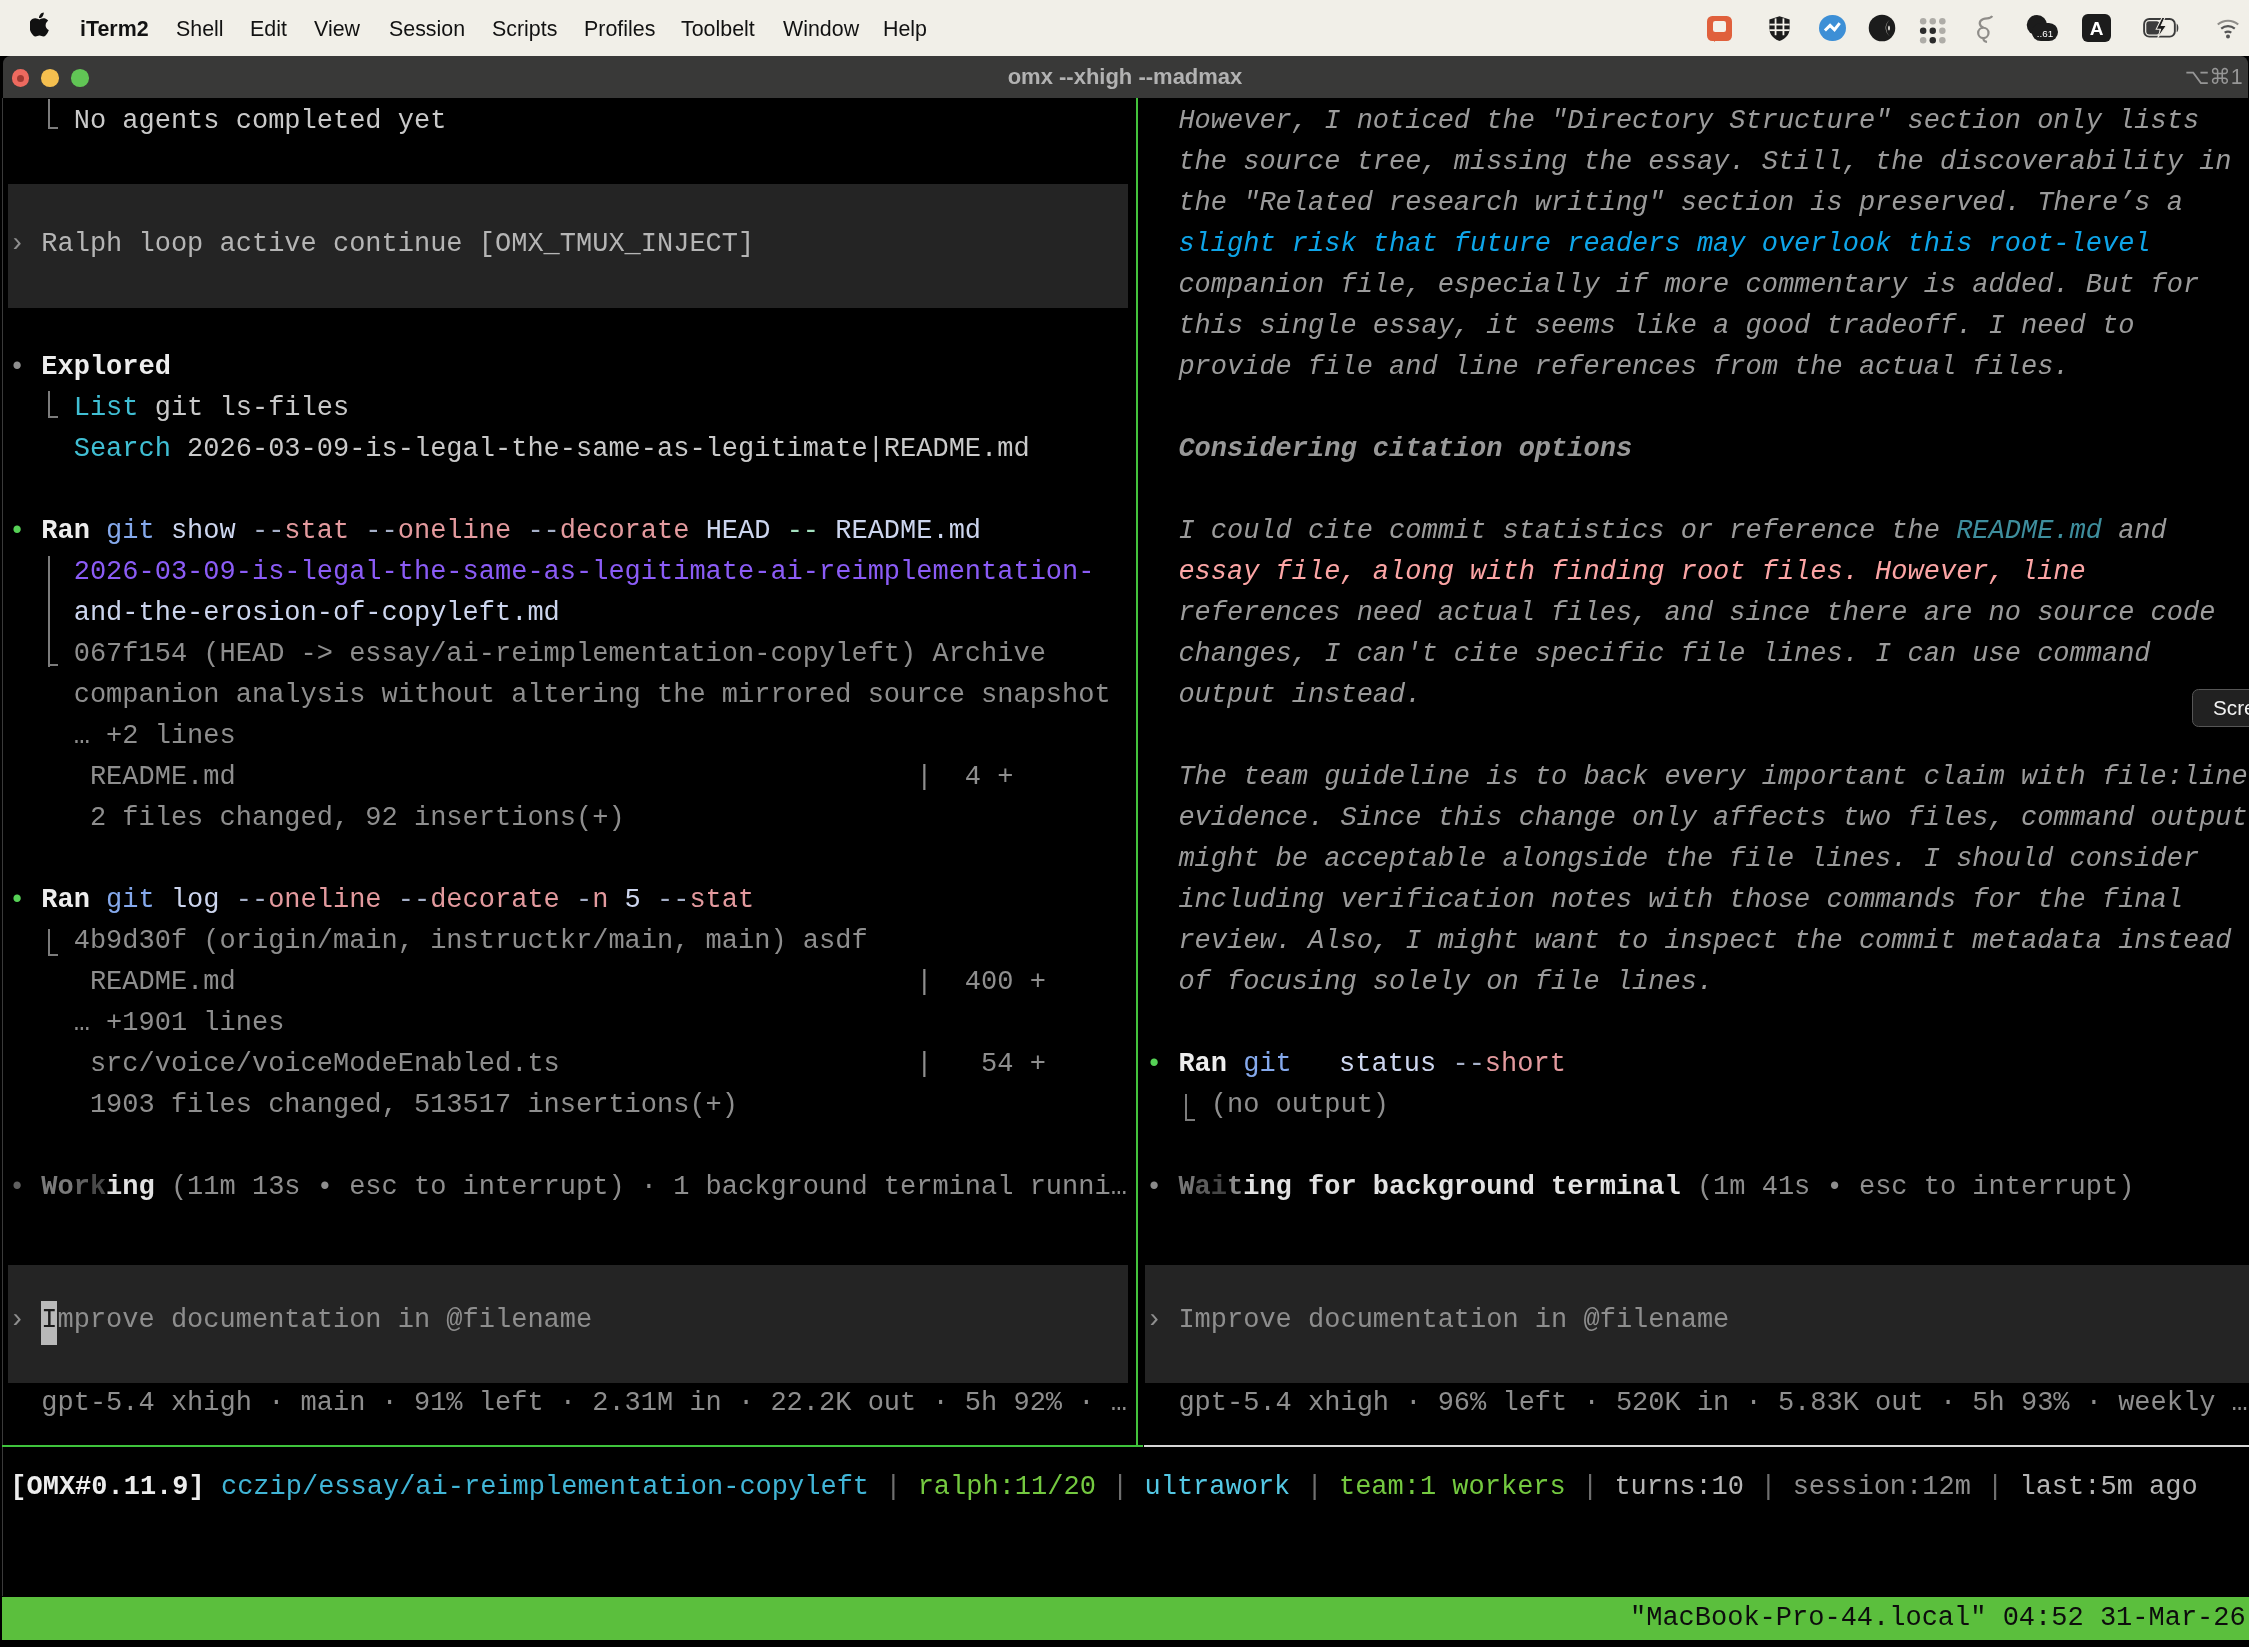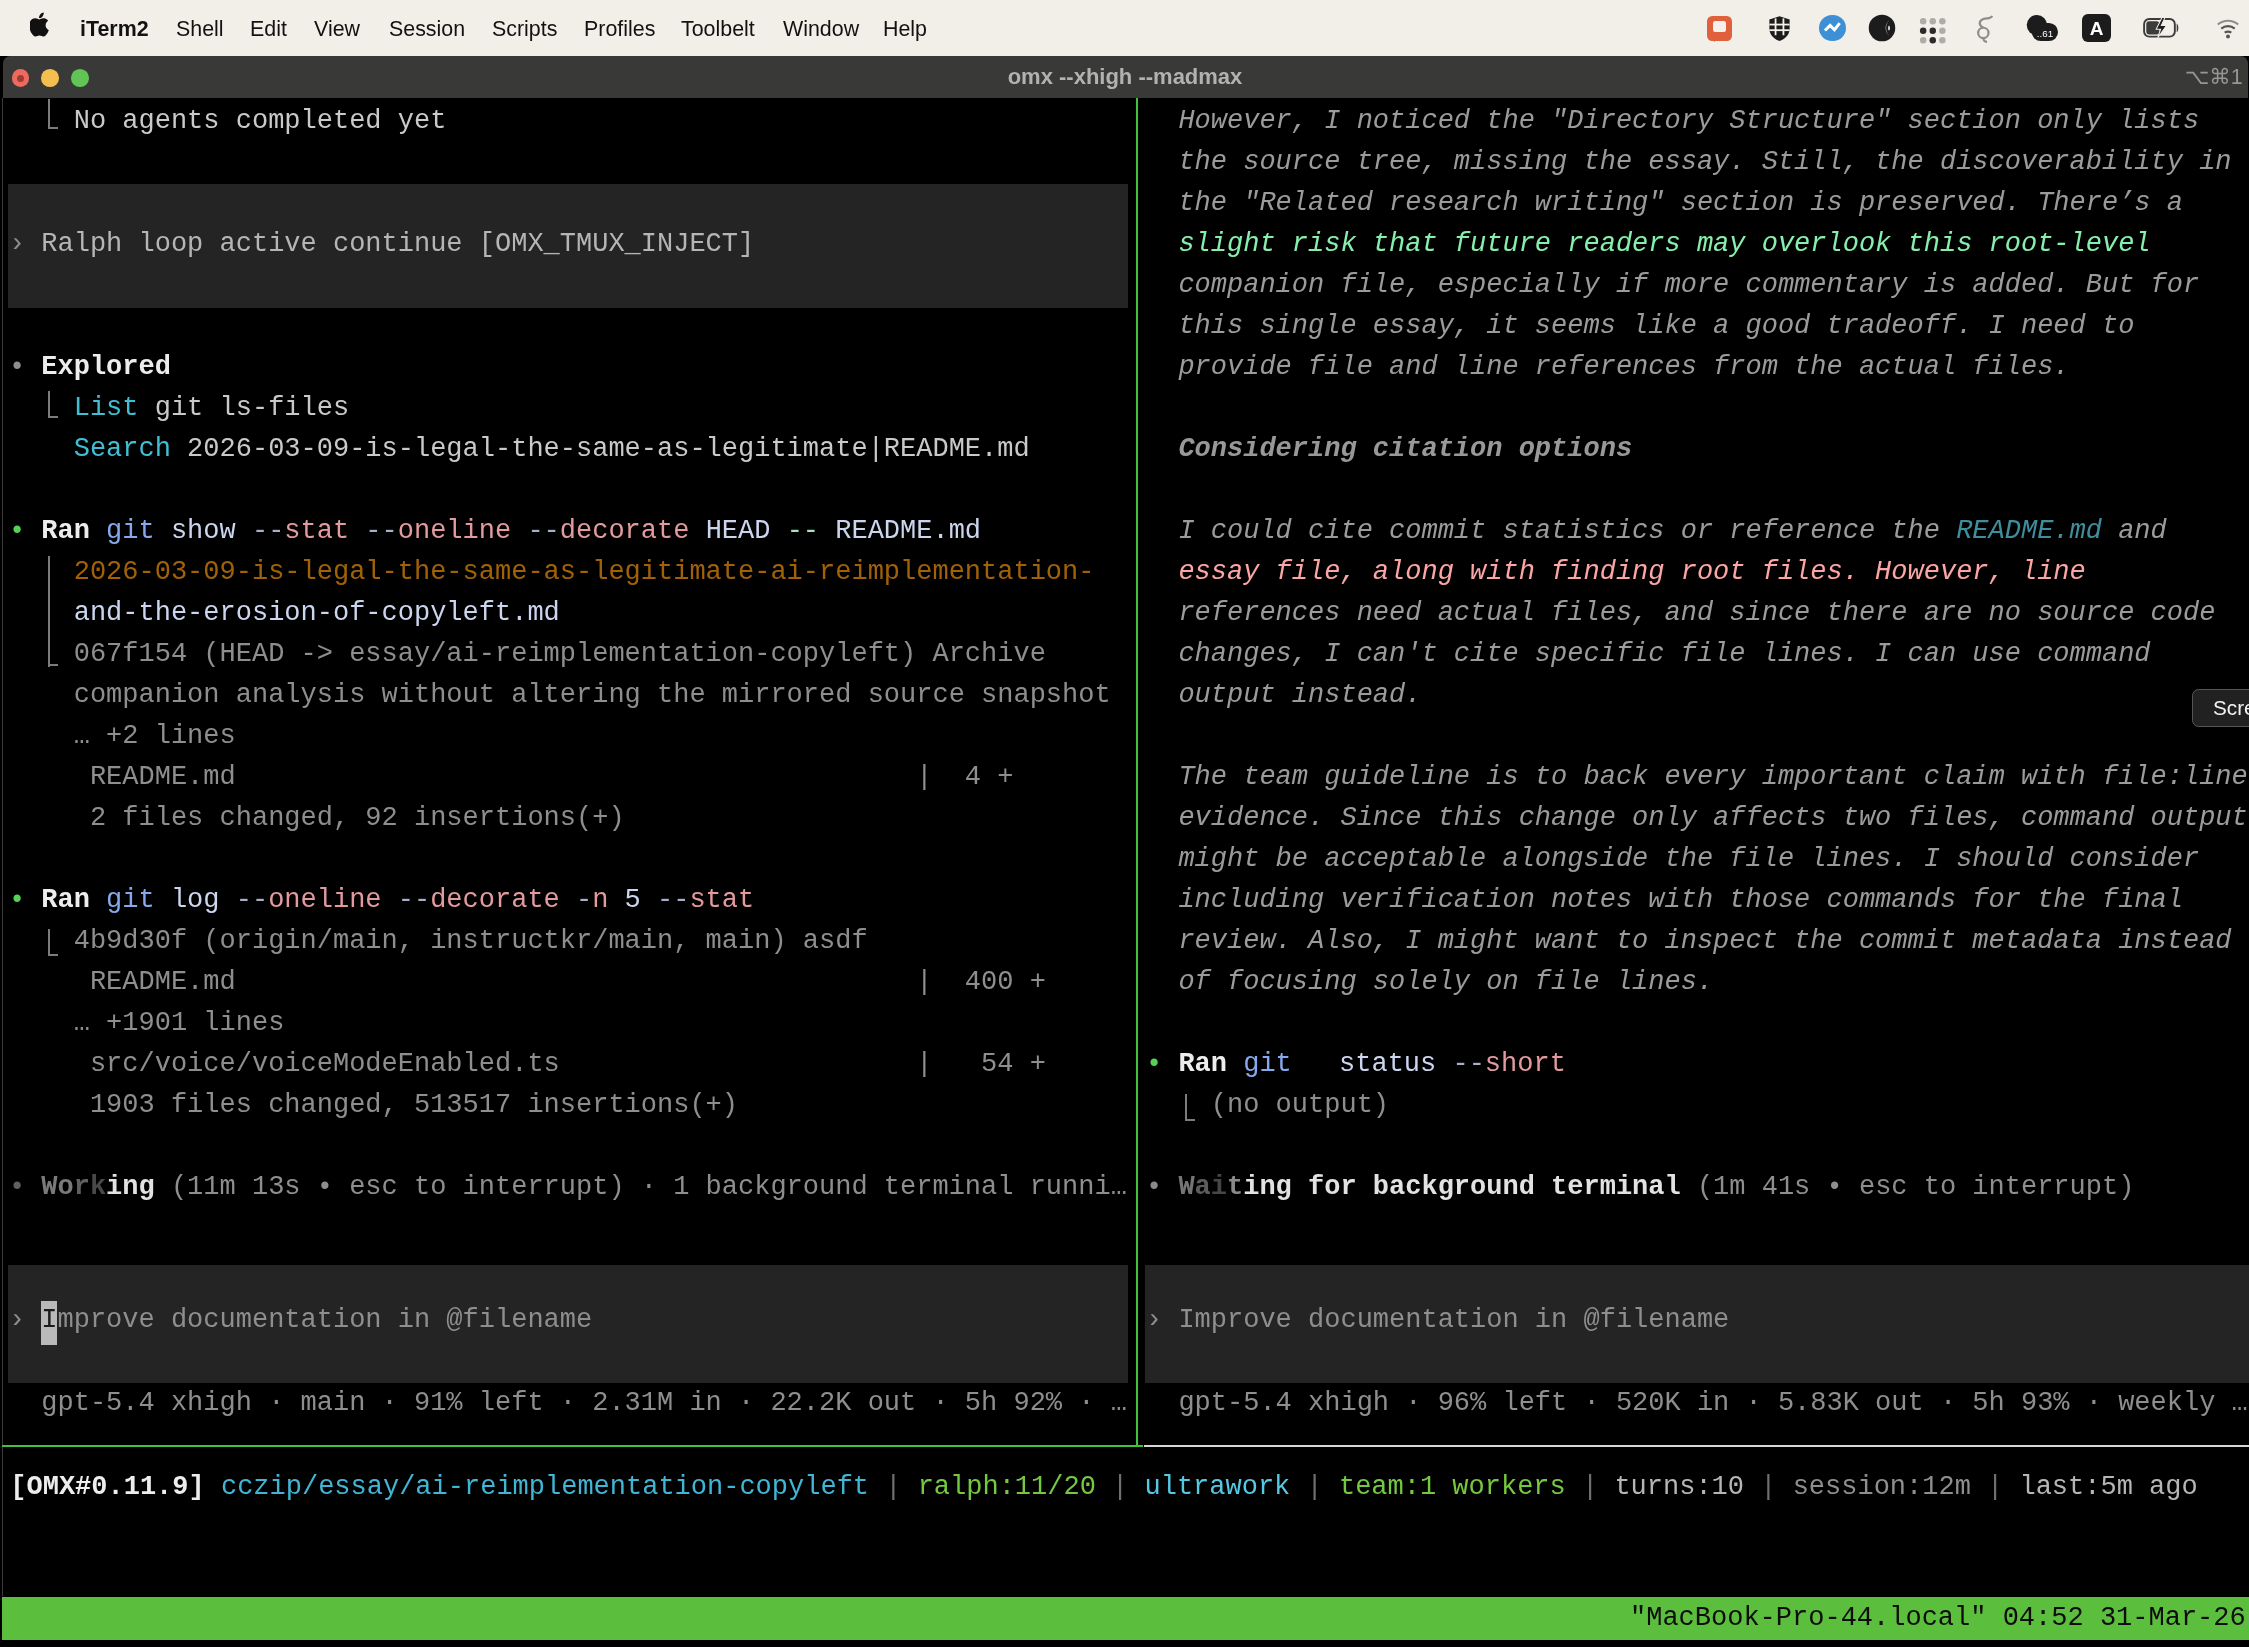--- a/index.html
+++ b/index.html
@@ -94,40 +94,40 @@
 
 
 <span style="color:#8e8e8e;">› </span><span style="color:#b5b5b5;">Ralph loop active continue [OMX_TMUX_INJECT]</span>
 
 
 <span style="color:#8e8e8e;">• </span><span style="color:#ededed;font-weight:bold;">Explored</span>
     <span style="color:#40bfd4;">List</span><span style="color:#c9c9c9;"> git ls-files</span>
     <span style="color:#40bfd4;">Search</span><span style="color:#c9c9c9;"> 2026-03-09-is-legal-the-same-as-legitimate|README.md</span>
 
 <span style="color:#56d156;">• </span><span style="color:#ededed;font-weight:bold;">Ran</span> <span style="color:#85a9ec;">git</span> <span style="color:#ccd5ee;">show</span> <span style="color:#a6b0c8;">--</span><span style="color:#e39a9e;">stat</span> <span style="color:#a6b0c8;">--</span><span style="color:#e39a9e;">oneline</span> <span style="color:#a6b0c8;">--</span><span style="color:#e39a9e;">decorate</span> <span style="color:#ccd5ee;">HEAD</span> <span style="color:#a5e2c0;">--</span> <span style="color:#ccd5ee;">README.md</span>
-    <span style="color:#a16207;">2026-03-09-is-legal-the-same-as-legitimate-ai-reimplementation-</span>
+    <span style="color:#8b5cf6;">2026-03-09-is-legal-the-same-as-legitimate-ai-reimplementation-</span>
     <span style="color:#ccd5ee;">and-the-erosion-of-copyleft.md</span>
     <span style="color:#8e8e8e;">067f154 (HEAD -&gt; essay/ai-reimplementation-copyleft) Archive</span>
 <span style="color:#8e8e8e;">    companion analysis without altering the mirrored source snapshot</span>
 <span style="color:#8e8e8e;">    … +2 lines</span>
 <span style="color:#8e8e8e;">     README.md                                          |  4 +</span>
 <span style="color:#8e8e8e;">     2 files changed, 92 insertions(+)</span>
 
 <span style="color:#56d156;">• </span><span style="color:#ededed;font-weight:bold;">Ran</span> <span style="color:#85a9ec;">git</span> <span style="color:#ccd5ee;">log</span> <span style="color:#a6b0c8;">--</span><span style="color:#e39a9e;">oneline</span> <span style="color:#a6b0c8;">--</span><span style="color:#e39a9e;">decorate</span> <span style="color:#a6b0c8;">-</span><span style="color:#e39a9e;">n</span> <span style="color:#ccd5ee;">5</span> <span style="color:#a6b0c8;">--</span><span style="color:#e39a9e;">stat</span>
     <span style="color:#8e8e8e;">4b9d30f (origin/main, instructkr/main, main) asdf</span>
 <span style="color:#8e8e8e;">     README.md                                          |  400 +</span>
 <span style="color:#8e8e8e;">    … +1901 lines</span>
 <span style="color:#8e8e8e;">     src/voice/voiceModeEnabled.ts                      |   54 +</span>
 <span style="color:#8e8e8e;">     1903 files changed, 513517 insertions(+)</span>
 
 <span style="color:#5f5f5f;">• </span><span style="color:#7a7a7a;font-weight:bold;">Wo</span><span style="color:#616161;font-weight:bold;">r</span><span style="color:#494949;font-weight:bold;">k</span><span style="color:#e2e2e2;font-weight:bold;">ing</span><span style="color:#8e8e8e;"> (11m 13s • esc to interrupt) · 1 background terminal runni…</span></pre>
 <pre class="t" style="left:1146px;top:101px;"><span style="color:#9b9b9b;font-style:italic;">  However, I noticed the "Directory Structure" section only lists</span>
 <span style="color:#9b9b9b;font-style:italic;">  the source tree, missing the essay. Still, the discoverability in</span>
 <span style="color:#9b9b9b;font-style:italic;">  the "Related research writing" section is preserved. There’s a</span>
-<span style="color:#86efac;font-style:italic;">  slight risk that future readers may overlook this root-level</span>
+<span style="color:#0ea5e9;font-style:italic;">  slight risk that future readers may overlook this root-level</span>
 <span style="color:#9b9b9b;font-style:italic;">  companion file, especially if more commentary is added. But for</span>
 <span style="color:#9b9b9b;font-style:italic;text-align:center;">  this single essay, it seems like a good tradeoff. I need to</span>
 <span style="color:#9b9b9b;font-style:italic;">  provide file and line references from the actual files.</span>
 
 <span style="color:#989898;font-weight:bold;font-style:italic;">  Considering citation options</span>
 
 <span style="color:#9b9b9b;font-style:italic;">  I could cite commit statistics or reference the </span><span style="color:#3e8e9d;font-style:italic;">README.md</span><span style="color:#9b9b9b;font-style:italic;"> and</span>
 <span style="color:#fca5a5;font-style:italic;">  essay file, along with finding root files. However, line</span>
 <span style="color:#9b9b9b;font-style:italic;">  references need actual files, and since there are no source code</span>
 <span style="color:#9b9b9b;font-style:italic;">  changes, I can't cite specific file lines. I can use command</span>

